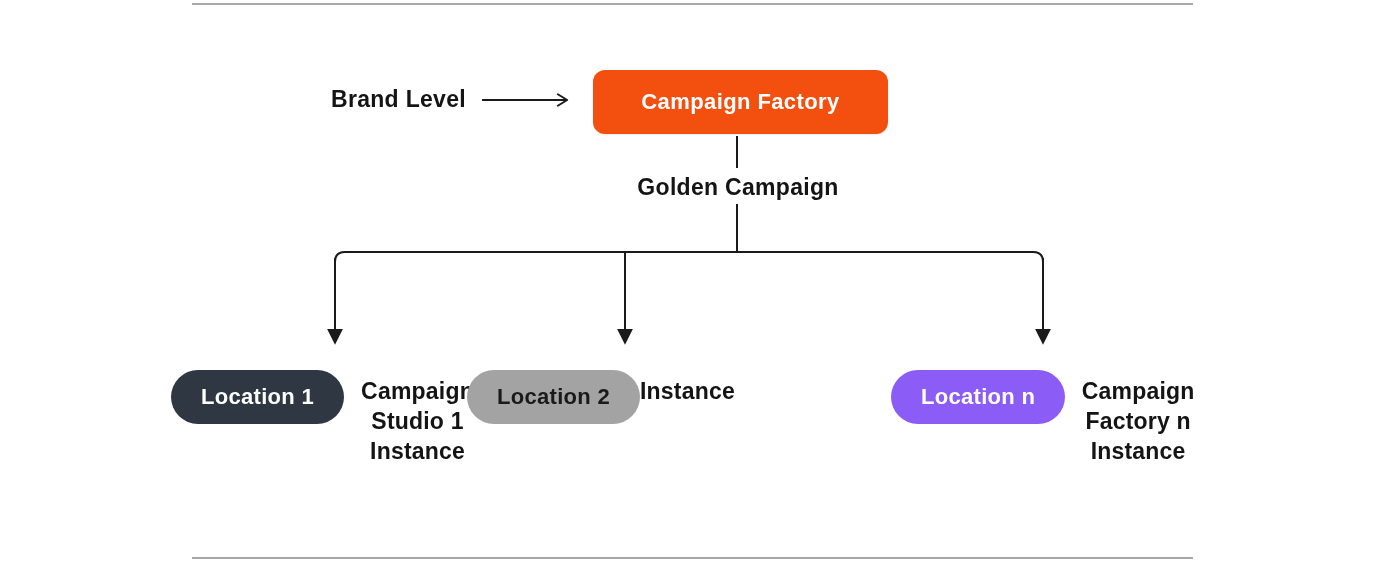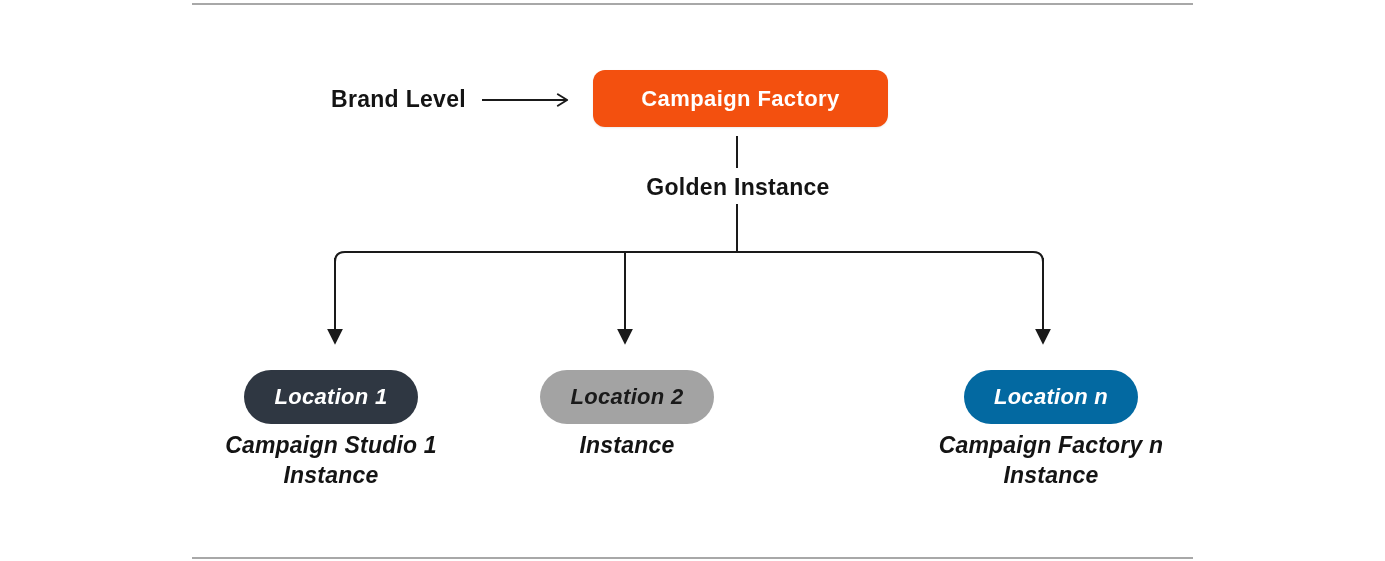--- a/index.html
+++ b/index.html
@@ -35,32 +35,32 @@
     font-weight: bold;
     letter-spacing: 0.3px;
     white-space: nowrap;
   }
   .brand-level { left: 331px; top: 86px; }
   .golden { left: 738px; top: 174px; transform: translateX(-50%); }
 
   .factory-btn {
     position: absolute;
     left: 593px; top: 70px;
-    width: 295px; height: 57px;
+    width: 295px; height: 64px;
     border-radius: 12px;
     display: flex; align-items: center; justify-content: center;
     font-size: 22px; font-weight: bold; letter-spacing: 0.4px;
     box-shadow: 0 1px 2px rgba(0,0,0,0.08);
   }
 
   .loc-node {
     position: absolute;
     top: 370px;
     width: 320px;
-    display: flex; flex-direction: column; align-items: center; font-style: italic;
+    display: flex; flex-direction: row; 
   }
   .loc-node.n1 { left: 171px; }
   .loc-node.n2 { left: 467px; }
   .loc-node.n3 { left: 891px; }
 
   .pill {
     display: inline-flex; align-items: center; justify-content: center;
     height: 54px;
     padding: 0 30px;
     border-radius: 28px;
@@ -103,38 +103,38 @@
 
     <path d="M335 258 V340" fill="none" stroke="#1A1A1A" stroke-width="2" marker-end="url(#tri)"></path>
     <path d="M625 252 V340" fill="none" stroke="#1A1A1A" stroke-width="2" marker-end="url(#tri)"></path>
     <path d="M1043 258 V340" fill="none" stroke="#1A1A1A" stroke-width="2" marker-end="url(#tri)"></path>
   </svg>
 
   <div class="label-text brand-level">Brand Level</div>
 
   <div class="factory-btn" style="background-color: rgb(243, 80, 15); color: rgb(255, 255, 255);">Campaign Factory</div>
 
-  <div class="label-text golden">Golden Instance</div>
+  <div class="label-text golden">Golden Campaign</div>
 
   <div class="loc-node n1">
     <div class="pill" style="background-color: rgb(47, 55, 66); color: rgb(255, 255, 255);">Location 1</div>
     <div class="studio">
       <div>Campaign Studio 1</div>
       <div>Instance</div>
     </div>
   </div>
 
   <div class="loc-node n2">
     <div class="pill" style="background-color: #a3a3a3; color: rgb(26, 26, 26);">Location 2</div>
     <div class="studio">
       <div>Instance</div>
     </div>
   </div>
 
   <div class="loc-node n3">
-    <div class="pill" style="background-color: #0369a1; color: rgb(255, 255, 255);">Location n</div>
+    <div class="pill" style="background-color: #8b5cf6; color: rgb(255, 255, 255);">Location n</div>
     <div class="studio">
       <div>Campaign Factory n</div>
       <div>Instance</div>
     </div>
   </div>
 
 </div>
 
 </body></html>

